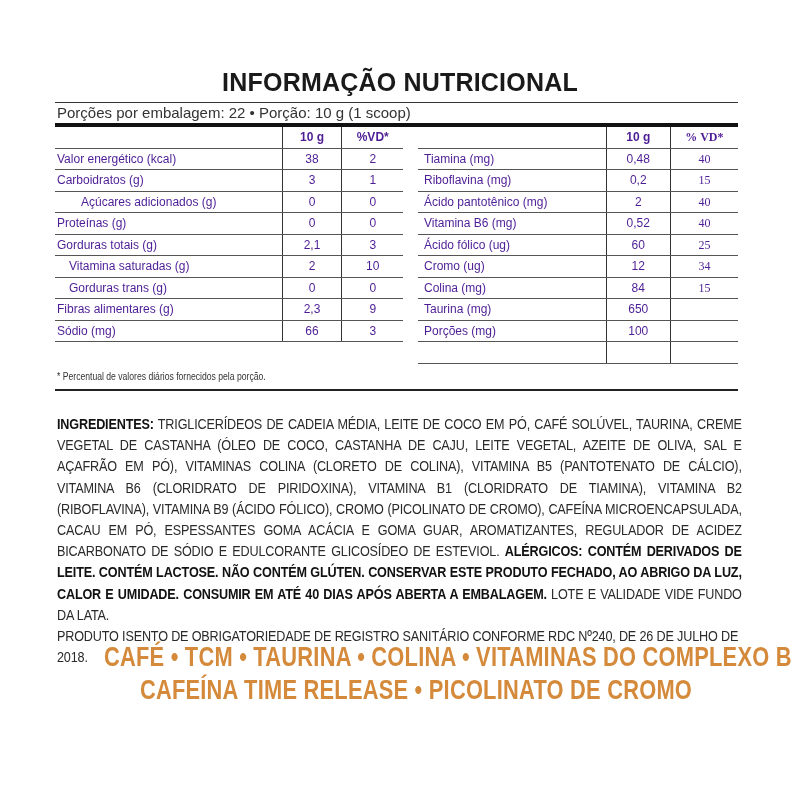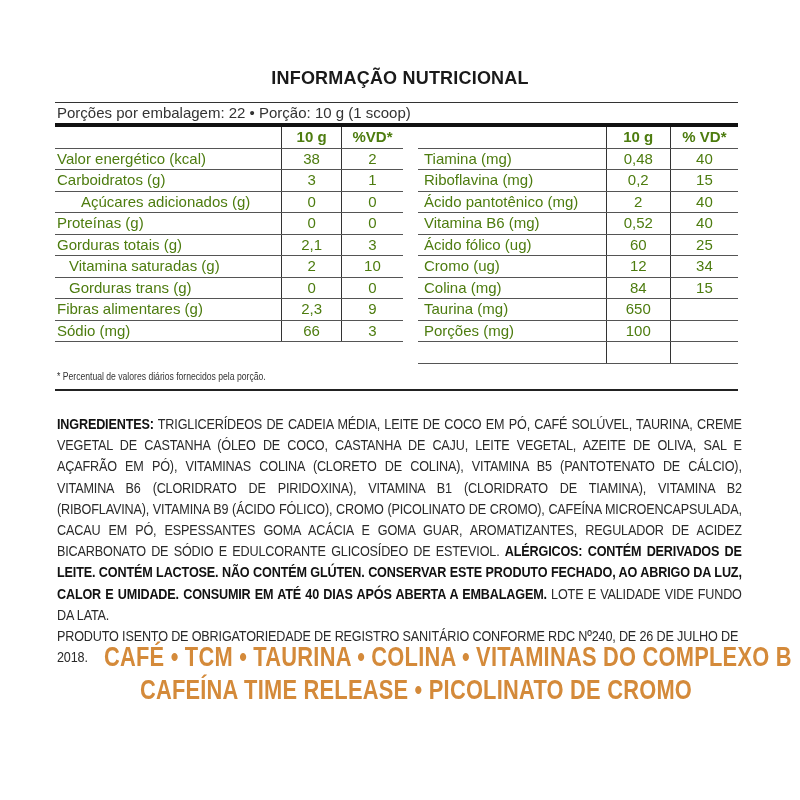--- a/index.html
+++ b/index.html
@@ -1,34 +1,34 @@
 <!DOCTYPE html>
 <html><head>
 <meta charset="utf-8">
 <style>
   html, body { margin:0; padding:0; background:#ffffff; }
   body { width:800px; height:800px; position:relative; overflow:hidden; font-family:"Liberation Sans", sans-serif; color:#1a1a1a; }
-  .title { position:absolute; left:0; width:800px; top:68px; text-align:center; font-size:18px; font-weight:bold; letter-spacing:0.2px; color:#1a1a1a; }
+  .title { position:absolute; left:0; width:800px; top:68px; text-align:center; font-size:25px; font-weight:bold; letter-spacing:0.2px; color:#1a1a1a; }
   .panel { position:absolute; left:55px; top:102px; width:683px; }
   .serving { border-top:1.5px solid #333; height:20px; line-height:20px; font-size:15px; color:#333; padding-left:2px; }
   .thick { height:3.5px; background:#111; }
   .tables { position:relative; height:237px; }
-  table.nt { position:absolute; top:0; border-collapse:collapse; font-size:15px; color:#4d7c0f; }
+  table.nt { position:absolute; top:0; border-collapse:collapse; font-size:12px; color:#4c1d95; }
   table.nt td { height:20.5px; padding:0; line-height:20px; border-bottom:1.3px solid #555; }
   table.nt td.num { text-align:center; border-left:1.3px solid #333; }
   table.nt tr.hdr td { font-weight:bold; height:21px; }
   table.nt tr.hdr td.lbl { border-bottom:1.3px solid #555; }
   #left { left:0; width:348px; }
   #left td.lbl { width:217px; padding-left:2px; }
   #left td.c1 { width:64px; }
   #left td.c2 { width:64px; }
   #right { left:363px; width:320px; }
   #right td.lbl { width:184px; padding-left:6px; }
   #right td.c1 { width:64px; }
-  #right td.c2 { width:68px; }
+  #right td.c2 { width:68px;font-family:Liberation Serif, serif; }
   .ind1 { padding-left:14px !important; }
   .ind2 { padding-left:26px !important; }
   .bottom-thick { position:absolute; left:0; width:683px; top:262px; height:2.5px; background:#222; }
   .footnote { position:absolute; left:57px; top:370px; font-size:10.5px; color:#333; font-family:"Liberation Sans", sans-serif; transform:scaleX(0.82); transform-origin:left top; white-space:nowrap; }
   .ingredients { position:absolute; left:57px; top:413px; width:830px; font-size:15.3px; line-height:21.2px; color:#2a2a2a; text-align:justify; transform:scaleX(0.825); transform-origin:left top; font-family:"Liberation Sans Narrow","Liberation Sans", sans-serif; letter-spacing:-0.2px; }
   .ingredients b { font-weight:bold; color:#111; }
   .ingredients .last { display:block; text-align:left; }
   .features { position:absolute; left:16px; width:800px; top:640px; text-align:center; color:#D48A3A; font-weight:bold; }
   .features .line { font-size:28px; line-height:33px; white-space:nowrap; display:block; transform:scaleX(0.78); transform-origin:center top; letter-spacing:0.3px; }
 </style>

